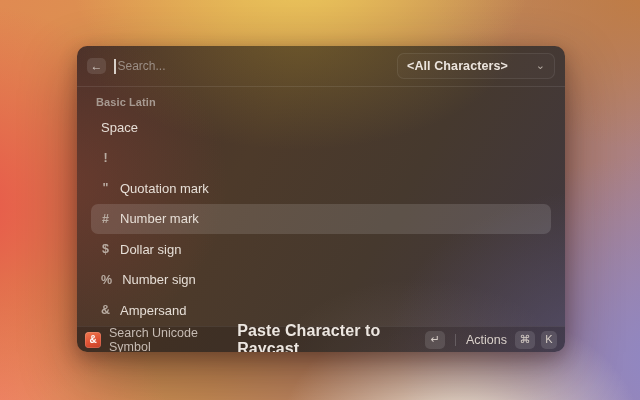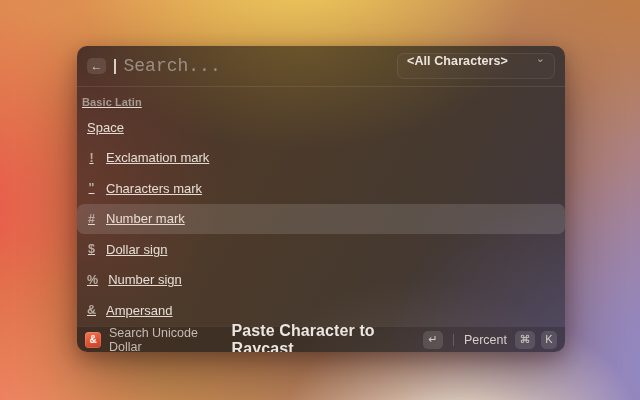--- a/index.html
+++ b/index.html
@@ -36,35 +36,35 @@
   }
   .back-btn {
     width:19px; height:16px; border-radius:5px;
     background:rgba(255,255,255,0.11);
     display:flex; align-items:center; justify-content:center;
     color:#d8d0c9; font-size:12px; line-height:1; cursor:default; flex:0 0 auto;
   }
   .caret { width:1.5px; height:15px; background:#d8d0c9; margin-left:8px; flex:0 0 auto; }
   .search-input {
     flex:1; background:transparent; border:none; outline:none;
-    font-family:Liberation Mono, monospace;
-    font-size:18px; color:#ece5df; margin-left:8px; min-width:0;
+    font-family:Liberation Sans, sans-serif;
+    font-size:12px; color:#ece5df; margin-left:2px; min-width:0;
   }
   .search-input::placeholder { color:#9b8e85; opacity:1; }
   .dropdown {
     flex:0 0 auto; width:158px; height:26px; border-radius:7px;
     border:1px solid rgba(255,255,255,0.08);
     background:rgba(255,255,255,0.02);
-    display:flex; align-items:flex-start; justify-content:space-between;
+    display:flex; align-items:center; justify-content:space-between;
     padding:0 9px;
   }
   .dropdown-value { font-size:12.5px; font-weight:700; color:#ebe4dd; letter-spacing:0.1px; }
   .dropdown-chevron { font-size:11px; color:#b3a9a1; line-height:1; transform:translateY(-1px); }
   
-  .list { flex:1 1 auto; padding:0 0; overflow:hidden;text-decoration:underline; }
+  .list { flex:1 1 auto; padding:0 14px; overflow:hidden; }
   .section-header {
     height:25px; display:flex; align-items:flex-end; padding:0 5px 4px;
     font-size:11px; font-weight:700; color:#a79a91; letter-spacing:0.1px;
   }
   .row {
     height:30.5px; display:flex; align-items:center;
     padding:0 10px; border-radius:7px; gap:10px;text-align:center;
   }
   .row.selected { background:rgba(255,255,255,0.13); }
   .row .sym { flex:0 0 auto; min-width:9px; font-size:12.5px; font-weight:600; color:#b9aca2; }
@@ -115,25 +115,24 @@
 
   <div class="list">
     <div class="section-header">Basic Latin</div>
     <div>
         <div class="row">
 
     <span class="name">Space</span>
   </div>
         <div class="row">
     <span class="sym">!</span>
-    <span class="name">Exclamation mark</span>
   </div>
         <div class="row">
     <span class="sym">"</span>
-    <span class="name">Characters mark</span>
+    <span class="name">Quotation mark</span>
   </div>
         <div class="row selected">
     <span class="sym">#</span>
     <span class="name">Number mark</span>
   </div>
         <div class="row">
     <span class="sym">$</span>
     <span class="name">Dollar sign</span>
   </div>
         <div class="row">
@@ -144,23 +143,23 @@
     <span class="sym">&amp;</span>
     <span class="name">Ampersand</span>
   </div>
       </div>
   </div>
 
   <div class="footer">
     <div class="ext-icon">
       <span>&amp;</span>
     </div>
-    <span class="ext-name">Search Unicode Dollar</span>
+    <span class="ext-name">Search Unicode Symbol</span>
     <div class="footer-spacer"></div>
     <span class="primary-action">Paste Character to Raycast</span>
     <span class="key">↵</span>
     <div class="footer-sep"></div>
-    <span class="actions-label">Percent</span>
+    <span class="actions-label">Actions</span>
     <span class="key">⌘</span>
     <span class="key small">K</span>
   </div>
 
 </div>
 
 </body></html>

